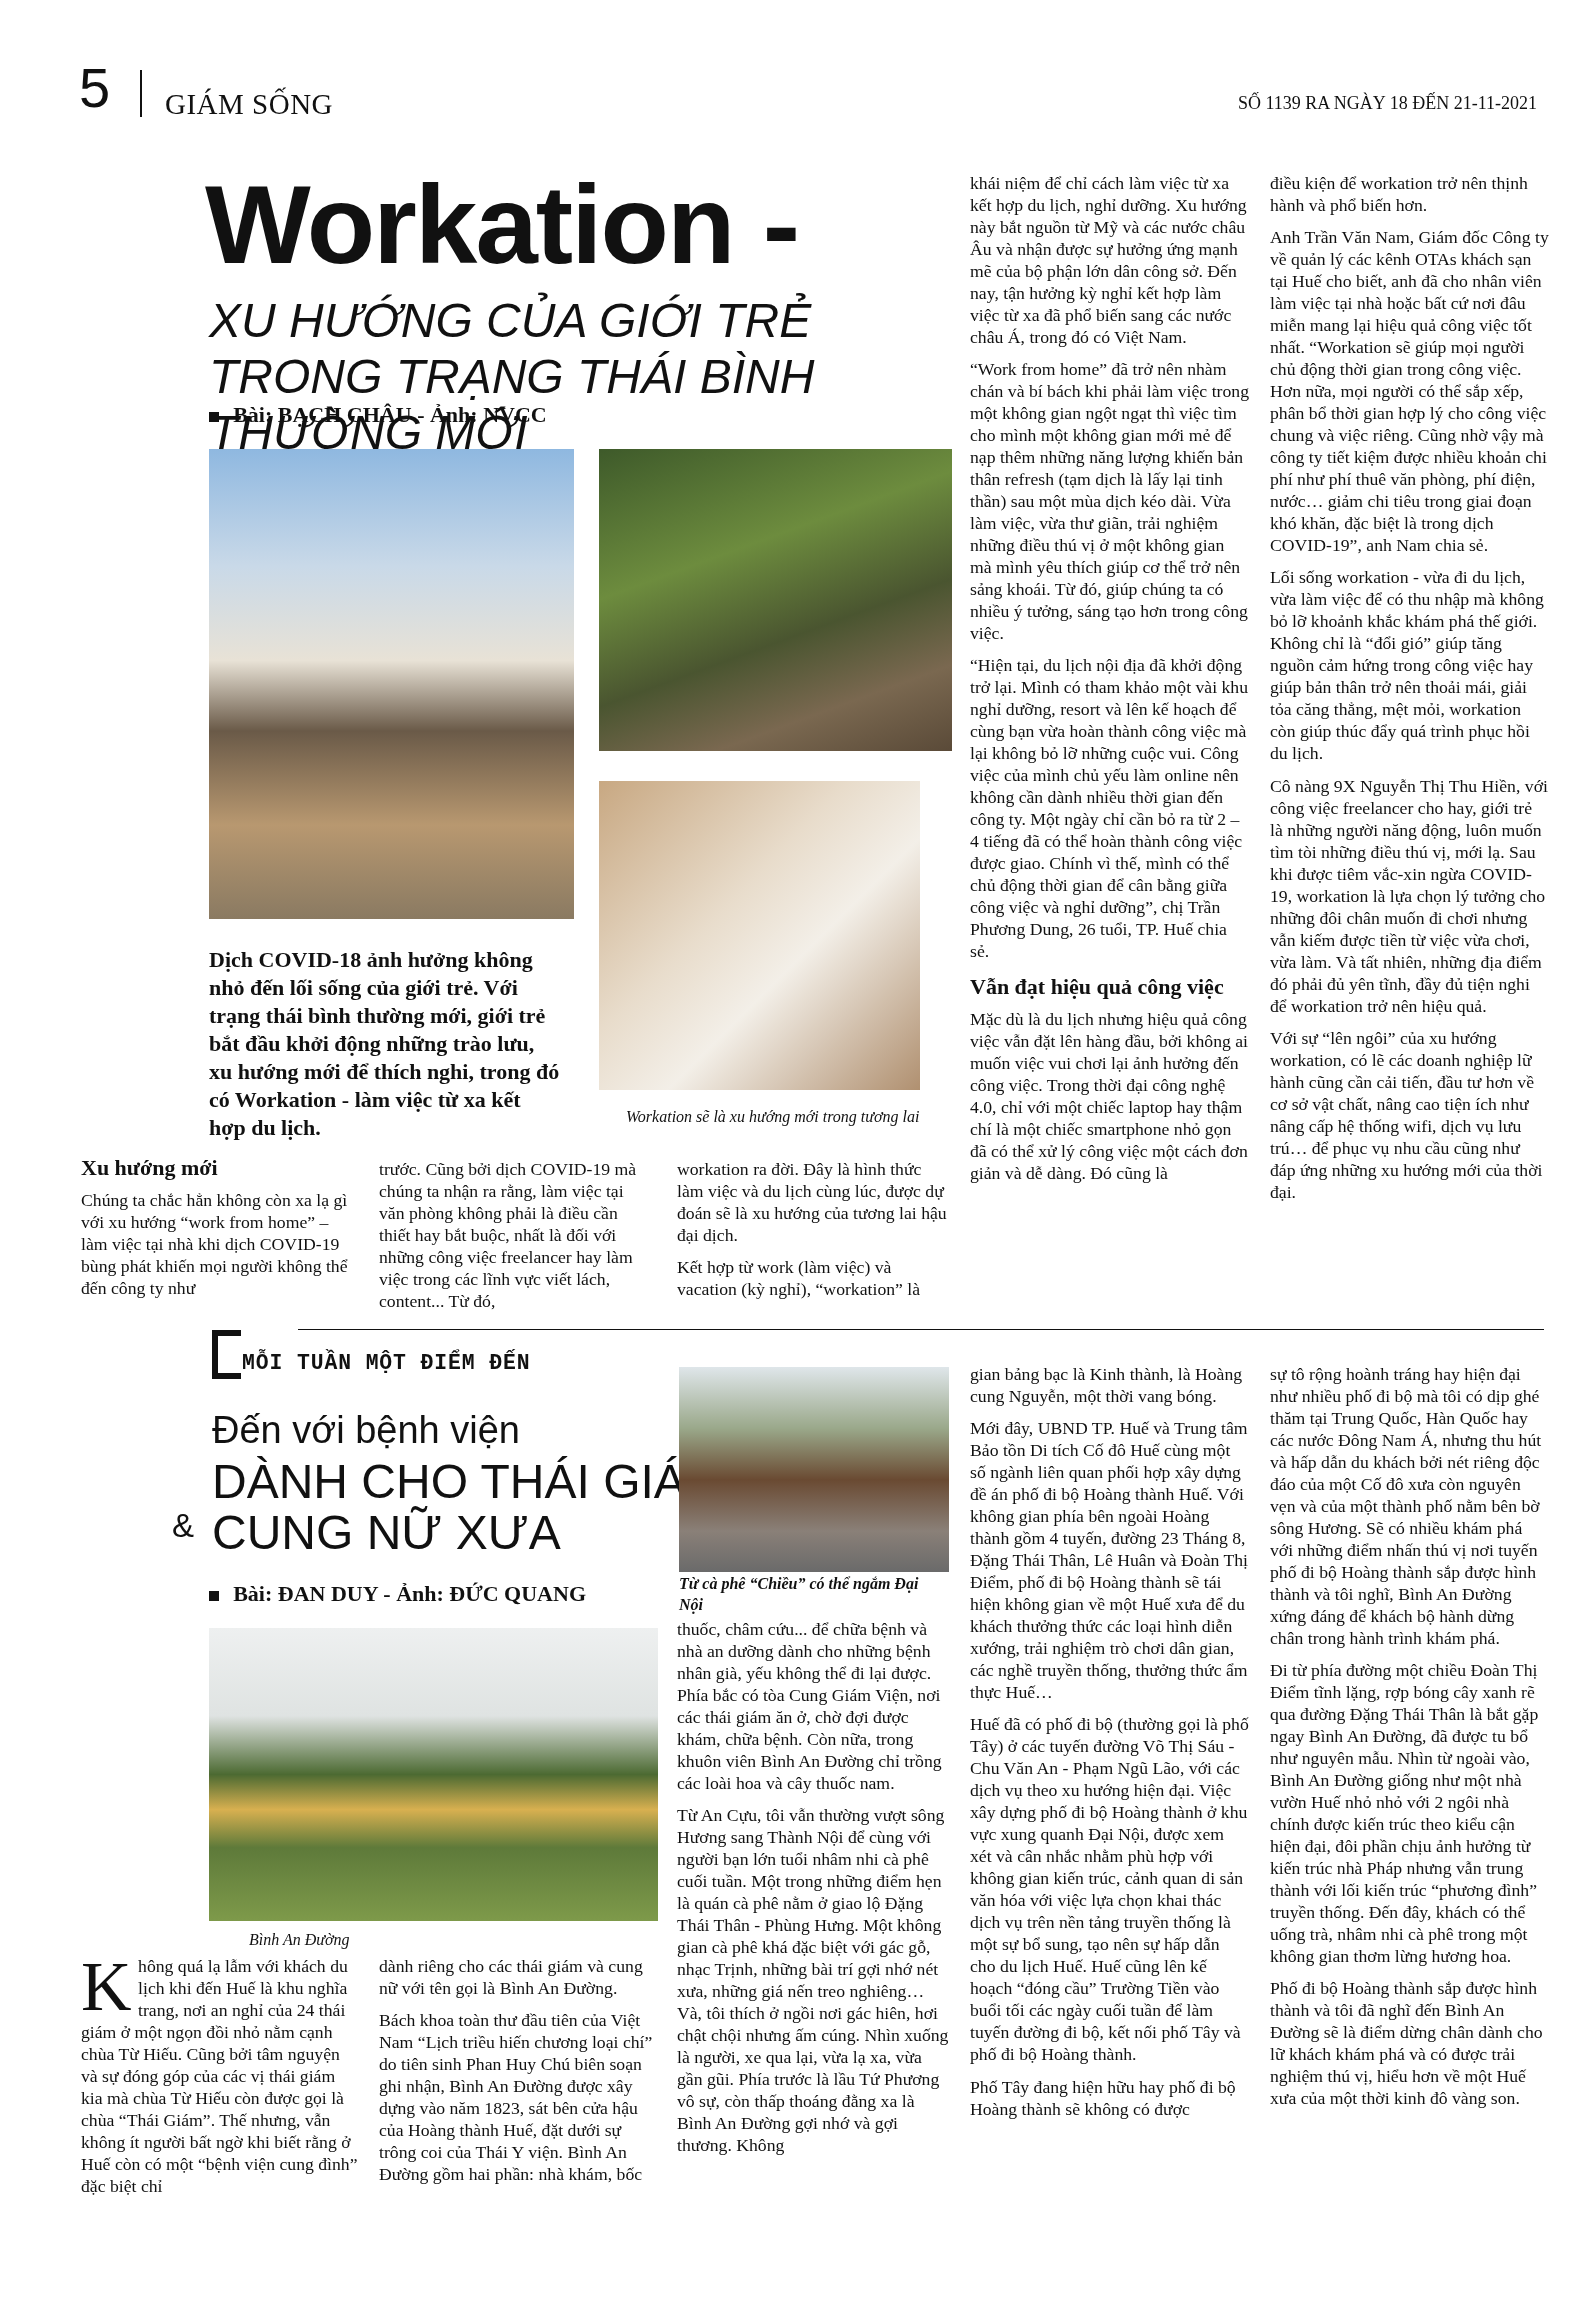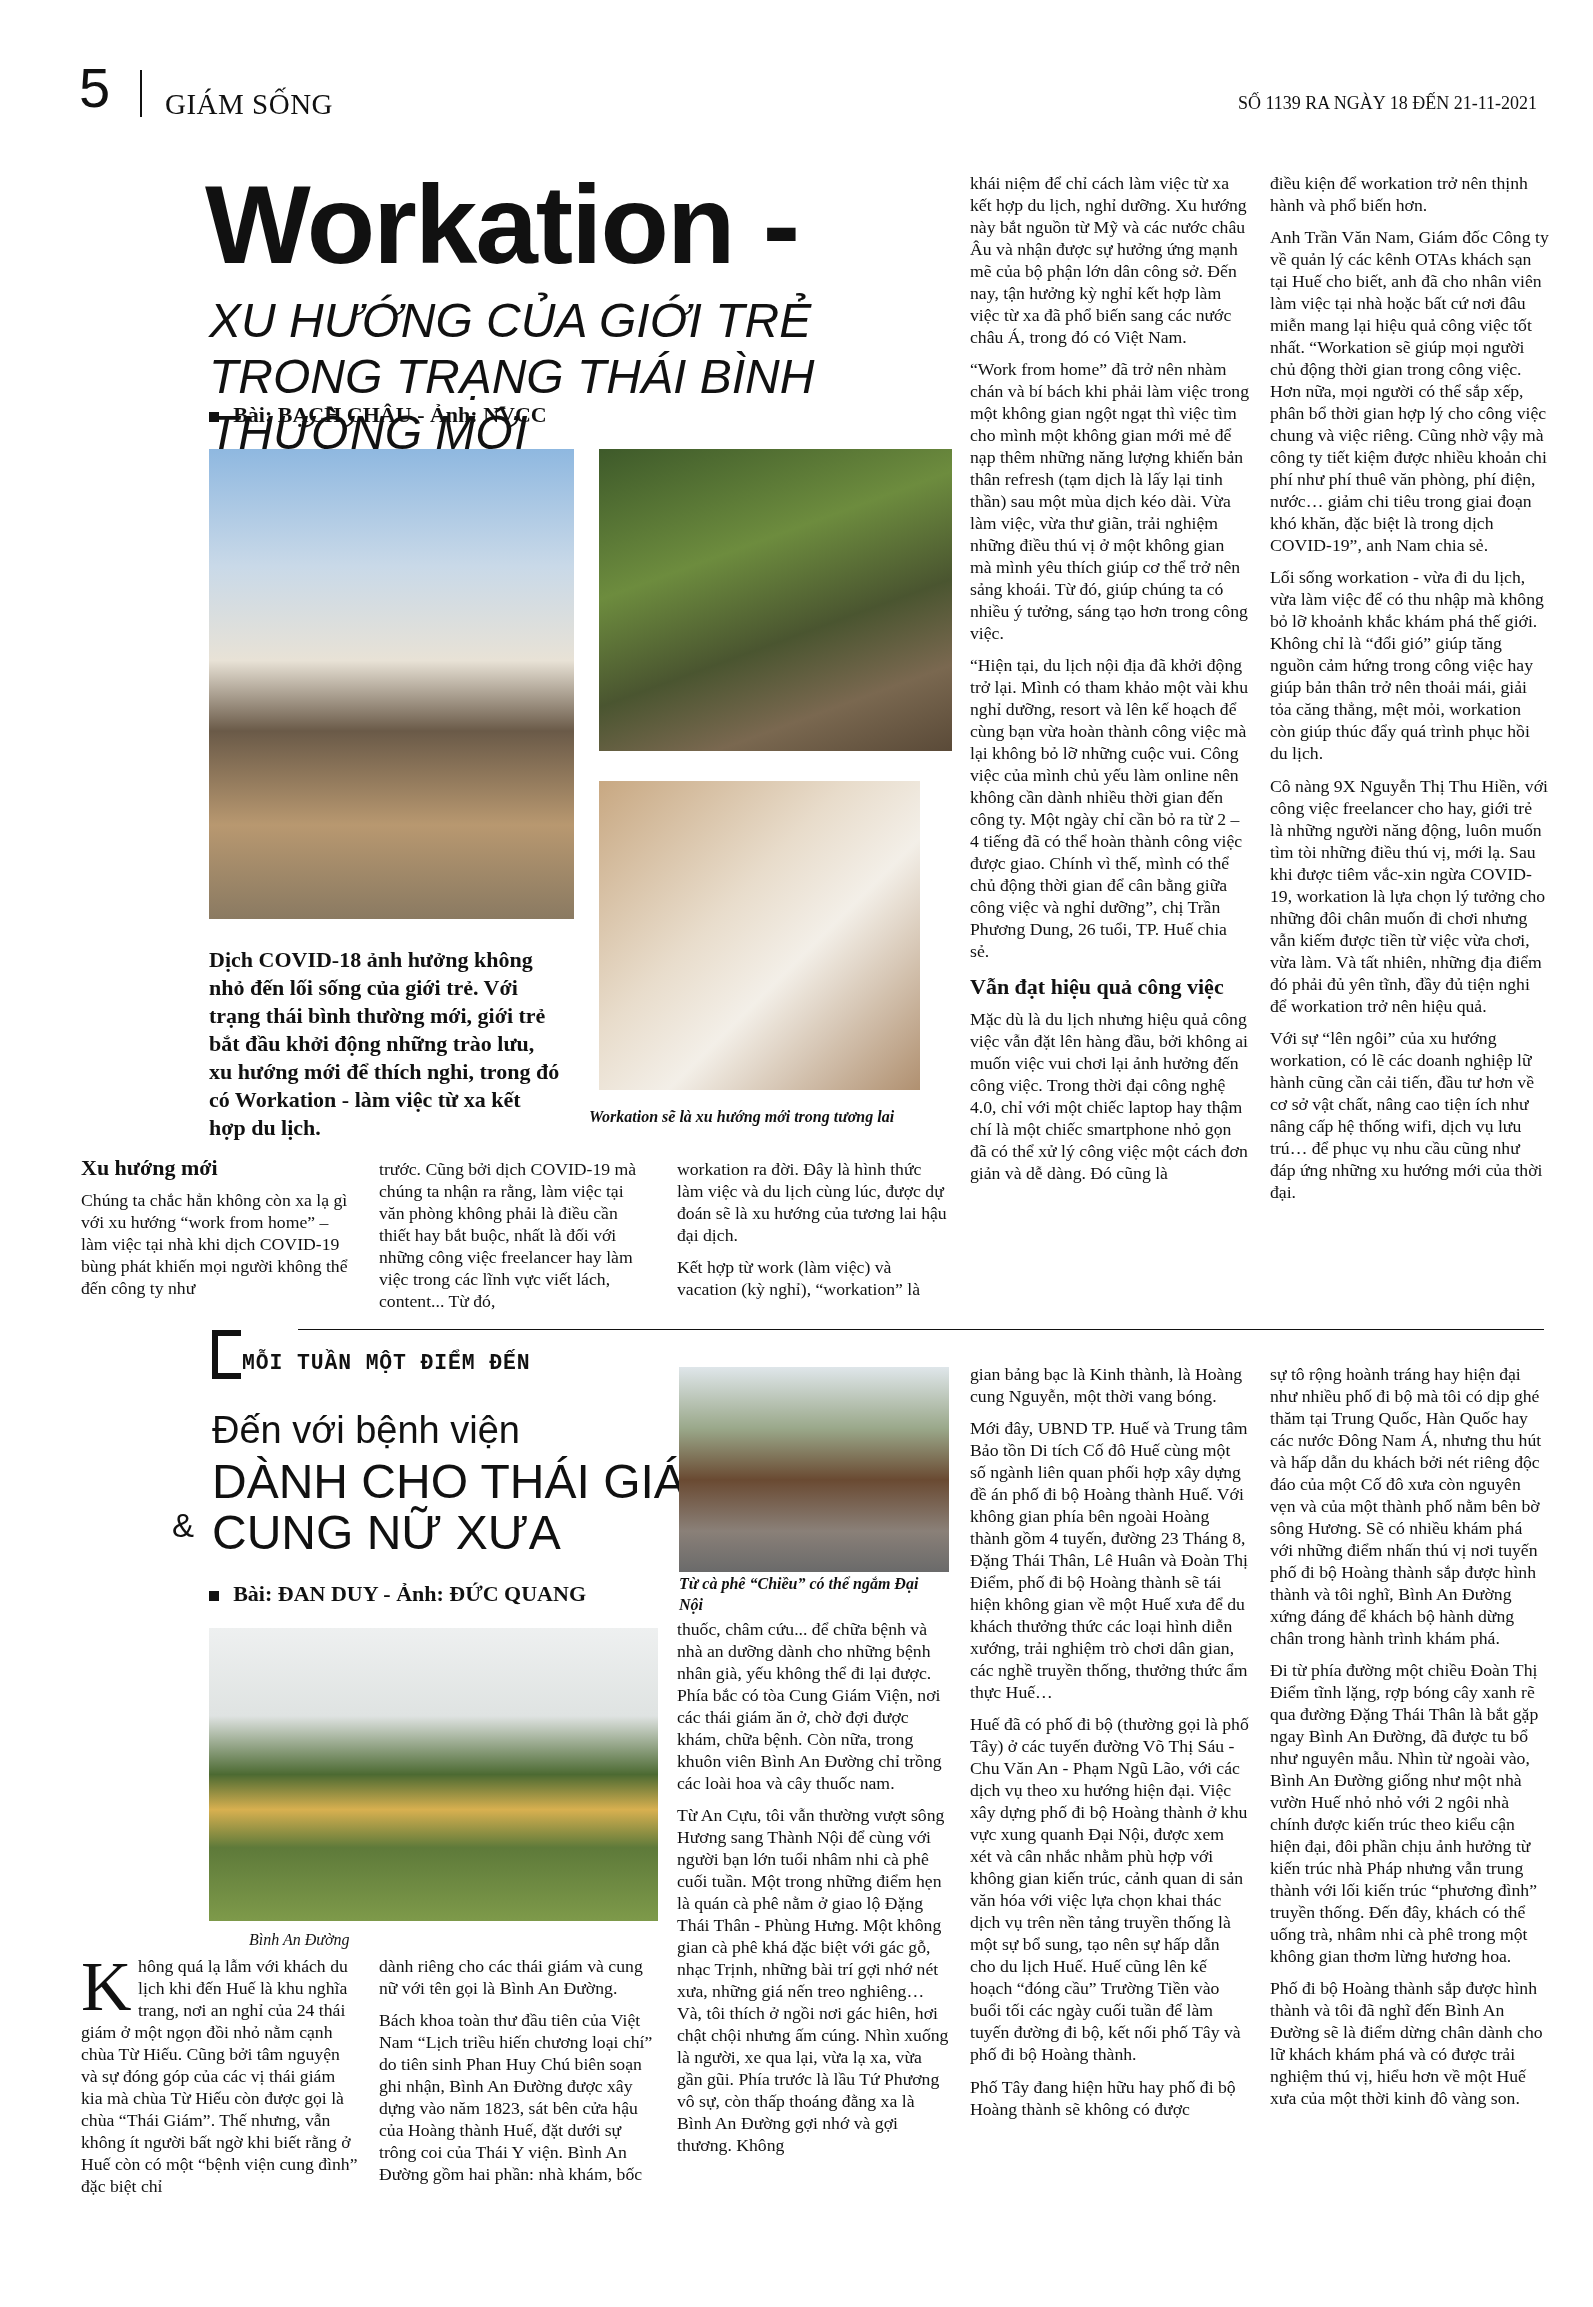--- a/index.html
+++ b/index.html
@@ -38,21 +38,21 @@
 <div class="abs title">Workation -</div>
 <div class="abs subtitle">
   <div>XU HƯỚNG CỦA GIỚI TRẺ</div>
   <div>TRONG TRẠNG THÁI BÌNH THƯỜNG MỚI</div>
 </div>
 <div class="abs byline"><span class="sq"></span><span>Bài: BẠCH CHÂU - Ảnh: NVCC</span></div>
 
 <div class="abs photo" style="left:209px;top:449px;width:365px;height:470px;background:linear-gradient(180deg,#8fb8e0 0%,#c9d9e8 25%,#e8e2d6 45%,#6a5a48 60%,#b89870 80%,#8a7a62 100%);"></div>
 <div class="abs photo" style="left:599px;top:449px;width:353px;height:302px;background:linear-gradient(160deg,#3e5a2a 0%,#6d8c3e 35%,#4a5530 60%,#7a6850 80%,#5a4a38 100%);"></div>
 <div class="abs photo" style="left:599px;top:781px;width:321px;height:309px;background:linear-gradient(135deg,#c8a882 0%,#e8dccb 40%,#f3efe8 60%,#b09070 100%);"></div>
-<div class="abs caption" style="left:589px;top:1107px;width:353px;font-weight:bold;">Workation sẽ là xu hướng mới trong tương lai</div>
+<div class="abs caption" style="left:626px;top:1107px;width:353px;">Workation sẽ là xu hướng mới trong tương lai</div>
 
 <div class="abs lead">Dịch COVID-18 ảnh hưởng không nhỏ đến lối sống của giới trẻ. Với trạng thái bình thường mới, giới trẻ bắt đầu khởi động những trào lưu, xu hướng mới để thích nghi, trong đó có Workation - làm việc từ xa kết hợp du lịch.</div>
 
 <div class="abs col" style="left:81px;top:1149px;width:274px;">
   <div class="sub-h">Xu hướng mới</div>
   <p>Chúng ta chắc hẳn không còn xa lạ gì với xu hướng “work from home” – làm việc tại nhà khi dịch COVID-19 bùng phát khiến mọi người không thể đến công ty như</p>
 </div>
 <div class="abs col" style="left:379px;top:1158px;width:274px;">
   <p>trước. Cũng bởi dịch COVID-19 mà chúng ta nhận ra rằng, làm việc tại văn phòng không phải là điều cần thiết hay bắt buộc, nhất là đối với những công việc freelancer hay làm việc trong các lĩnh vực viết lách, content... Từ đó,</p>
 </div>

